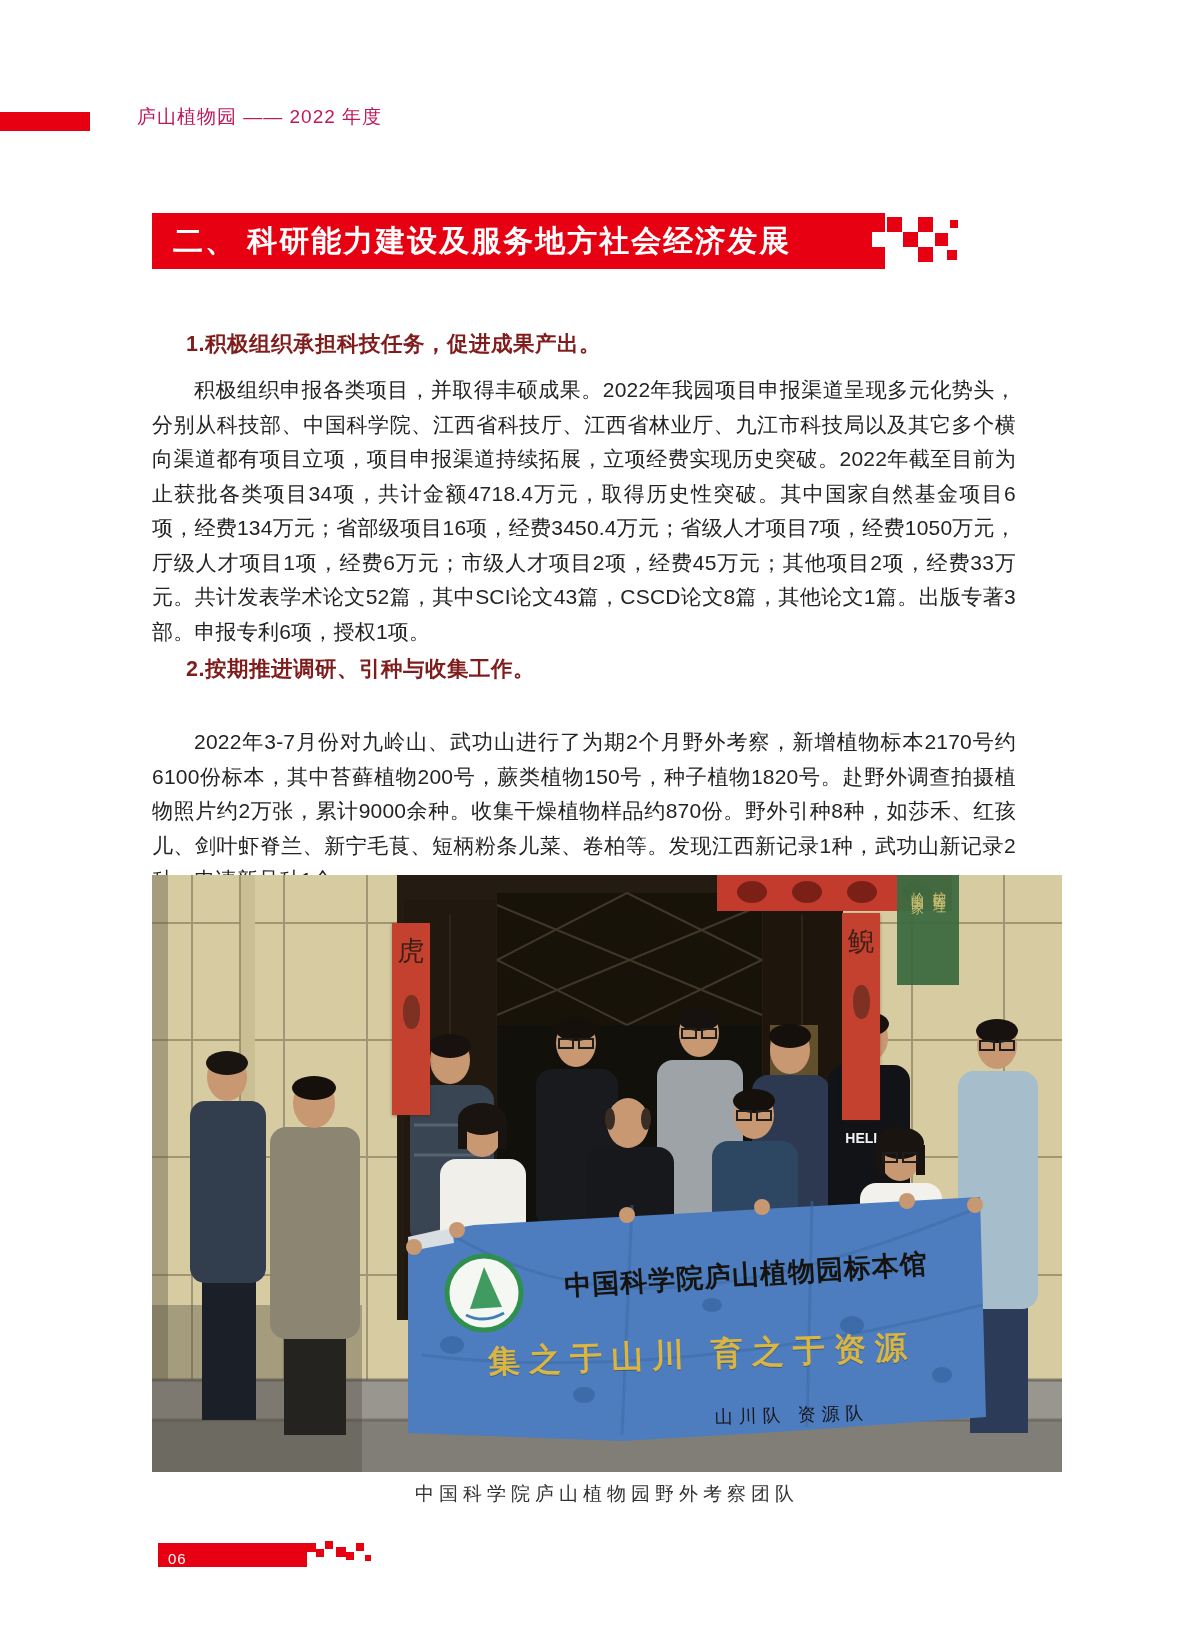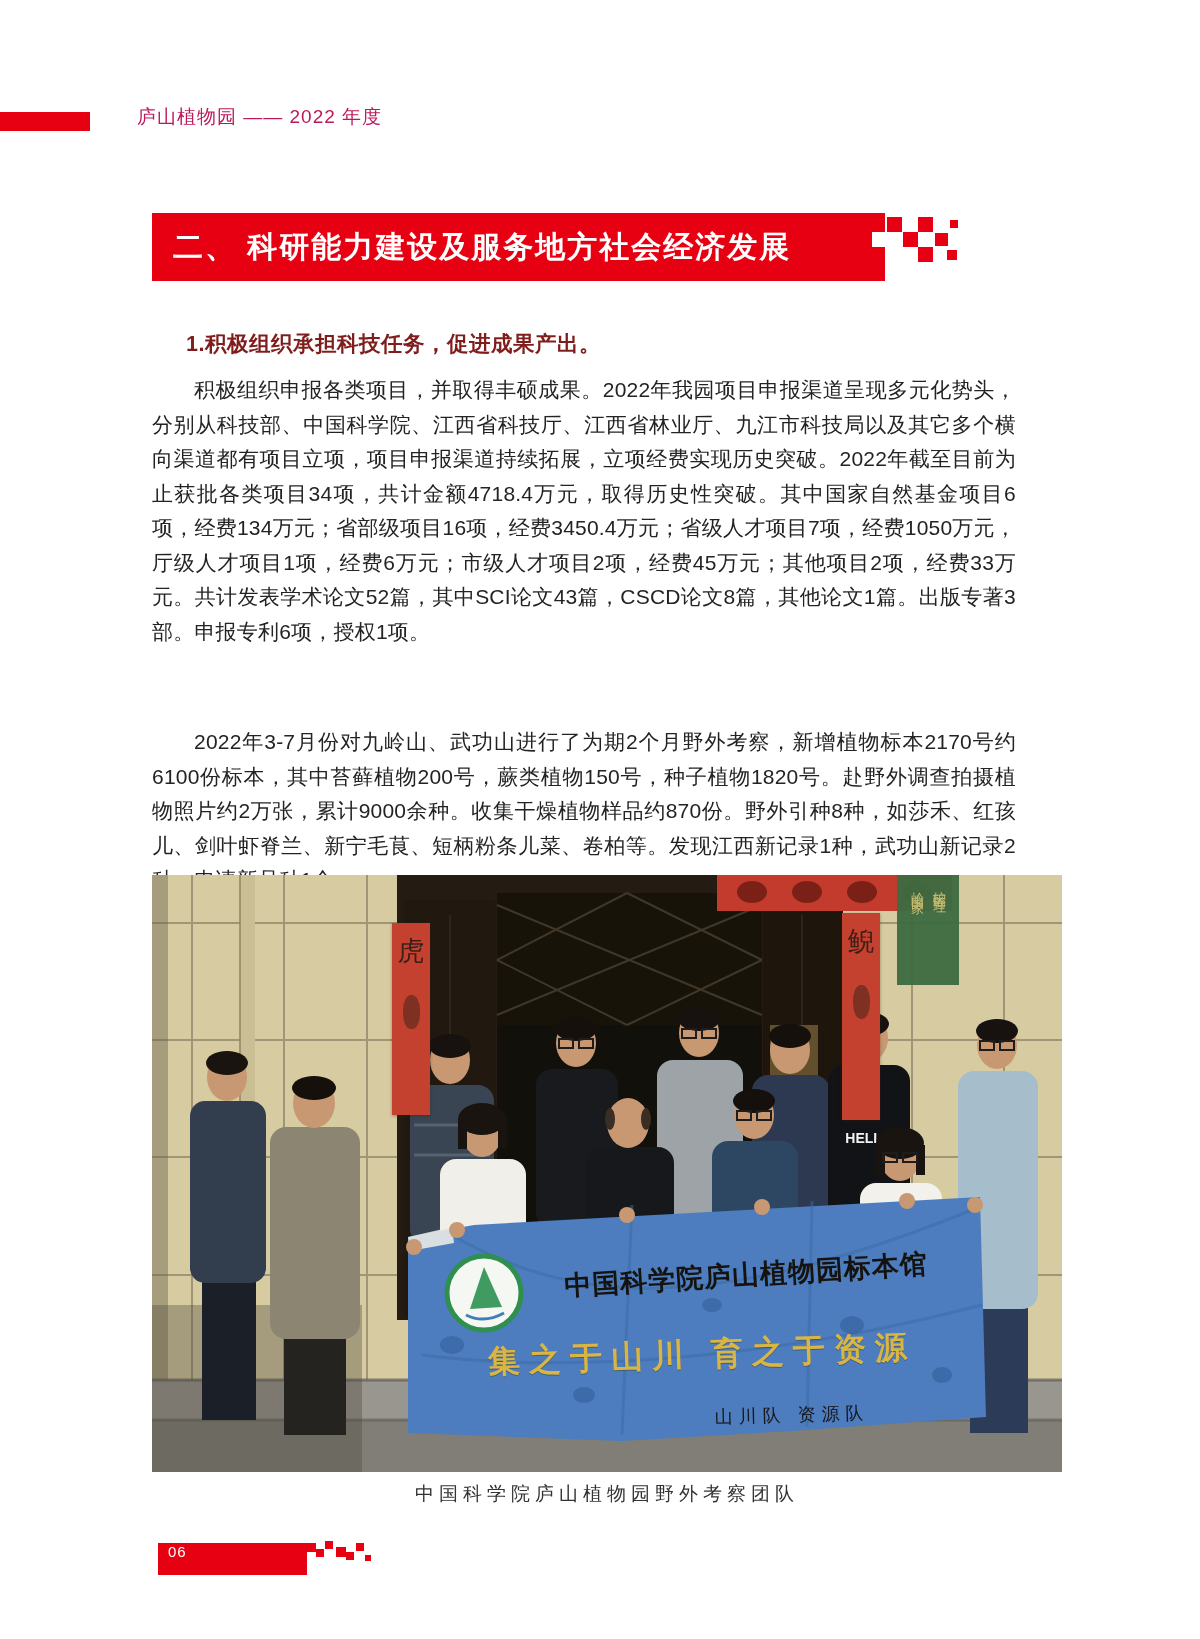--- a/index.html
+++ b/index.html
@@ -4,40 +4,40 @@
 <style>
   html,body{margin:0;padding:0;background:#fff;}
   body{font-family:"Liberation Sans","DejaVu Sans",sans-serif;}
   .page{position:relative;width:1200px;height:1639px;background:#ffffff;overflow:hidden;margin:0 auto;}
   .abs{position:absolute;}
   .red{background:#e60012;}
   
   .top-bar{left:0;top:112px;width:90px;height:19px;}
   .header-text{left:137px;top:104px;font-size:19px;color:#be185d;letter-spacing:1px;}
   
-  .sec-banner{left:152px;top:213px;width:733px;height:68px;display:flex;align-items:center;text-align:center;}
+  .sec-banner{left:152px;top:213px;width:733px;height:56px;display:flex;align-items:center;text-align:center;}
   .sec-banner span{color:#ffffff;font-size:30px;font-weight:bold;letter-spacing:2px;padding-left:21px;white-space:nowrap;}
   .sq{position:absolute;}
   
   .h-red{position:absolute;left:186px;color:#7f1d1d;font-size:21.5px;font-weight:bold;letter-spacing:.5px;white-space:nowrap;}
   .para{position:absolute;left:152px;width:864px;font-size:21px;line-height:34.5px;color:#232323;text-align:justify;text-indent:2em;letter-spacing:.2px;}
   
   .photo{left:152px;top:875px;width:910px;height:597px;background:#d6cba1;overflow:hidden;}
   .photo .ov{position:absolute;}
   .couplet{background:#c4402f;box-shadow:0 1px 3px rgba(60,30,10,.4);display:flex;flex-direction:column;align-items:center;padding-top:10px;box-sizing:border-box;}
   .couplet .ch{font-family:"Liberation Serif","DejaVu Serif",serif;font-size:27px;color:#241a12;opacity:.85;}
   .couplet .blob{width:17px;height:34px;margin-top:26px;background:#2a1f14;opacity:.45;border-radius:46%;}
   .greensign{background:#3e6b41;display:flex;gap:4px;justify-content:center;padding-top:6px;box-sizing:border-box;opacity:.95;}
   .greensign .col{writing-mode:vertical-rl;text-orientation:upright;font-size:13px;color:#d8cf7a;letter-spacing:3px;opacity:.9;}
   .flag-title{font-family:"Liberation Serif","DejaVu Serif",serif;font-weight:bold;font-size:27px;color:#14130f;text-align:center;transform:rotate(-3.5deg);letter-spacing:1px;white-space:nowrap;}
   .flag-slogan{font-weight:bold;font-size:32px;color:#d9b544;text-align:center;transform:rotate(-2deg);letter-spacing:9px;white-space:nowrap;text-shadow:0 1px 0 rgba(40,40,10,.35);}
   .flag-teams{font-size:18px;color:#17171c;text-align:center;letter-spacing:6px;transform:rotate(-1.5deg);white-space:nowrap;}
   
   .caption{left:152px;top:1481px;width:910px;text-align:center;font-family:Liberation Mono, monospace;font-size:19px;color:#333;letter-spacing:5px;}
-  .footer-bar{left:158px;top:1543px;width:149px;height:32px;display:flex;align-items:flex-start;}
+  .footer-bar{left:158px;top:1543px;width:149px;height:24px;display:flex;align-items:flex-end;}
   .footer-bar span{color:#fff;font-size:15px;padding-left:10px;letter-spacing:1px;}
 </style>
 </head>
 <body>
 
 <div class="page">
 
   <div class="abs red top-bar"></div>
   <div class="abs header-text">庐山植物园 —— 2022 年度</div>
 
@@ -50,20 +50,21 @@
   <div class="sq red" style="left:903px;top:232px;width:15px;height:15px;"></div>
   <div class="sq red" style="left:918px;top:217px;width:15px;height:15px;"></div>
   <div class="sq red" style="left:918px;top:247px;width:15px;height:15px;"></div>
   <div class="sq red" style="left:935px;top:233px;width:13px;height:13px;"></div>
   <div class="sq red" style="left:950px;top:220px;width:8px;height:8px;"></div>
   <div class="sq red" style="left:947px;top:250px;width:10px;height:10px;"></div>
 
   <div class="h-red" style="top:329px;">1.积极组织承担科技任务，促进成果产出。</div>
   <div class="para" style="top:373px;">积极组织申报各类项目，并取得丰硕成果。2022年我园项目申报渠道呈现多元化势头，分别从科技部、中国科学院、江西省科技厅、江西省林业厅、九江市科技局以及其它多个横向渠道都有项目立项，项目申报渠道持续拓展，立项经费实现历史突破。2022年截至目前为止获批各类项目34项，共计金额4718.4万元，取得历史性突破。其中国家自然基金项目6项，经费134万元；省部级项目16项，经费3450.4万元；省级人才项目7项，经费1050万元，厅级人才项目1项，经费6万元；市级人才项目2项，经费45万元；其他项目2项，经费33万元。共计发表学术论文52篇，其中SCI论文43篇，CSCD论文8篇，其他论文1篇。出版专著3部。申报专利6项，授权1项。</div>
 
+  <div class="h-red" style="top:654px;">2.按期推进调研、引种与收集工作。</div>
   <div class="para" style="top:725px;">2022年3-7月份对九岭山、武功山进行了为期2个月野外考察，新增植物标本2170号约6100份标本，其中苔藓植物200号，蕨类植物150号，种子植物1820号。赴野外调查拍摄植物照片约2万张，累计9000余种。收集干燥植物样品约870份。野外引种8种，如莎禾、红孩儿、剑叶虾脊兰、新宁毛茛、短柄粉条儿菜、卷柏等。发现江西新记录1种，武功山新记录2种，申请新品种1个。</div>
 
   <div class="abs photo">
     <svg width="910" height="597" viewBox="0 0 910 597">
 
       <rect x="0" y="0" width="910" height="597" fill="#d6cba1"></rect>
       <rect x="0" y="0" width="16" height="597" fill="#6d6550" opacity="0.45"></rect>
       <g stroke="#6b604a" stroke-width="2" opacity="0.5">
         <line x1="0" y1="48" x2="250" y2="48"></line>
           <line x1="675" y1="48" x2="910" y2="48"></line>

